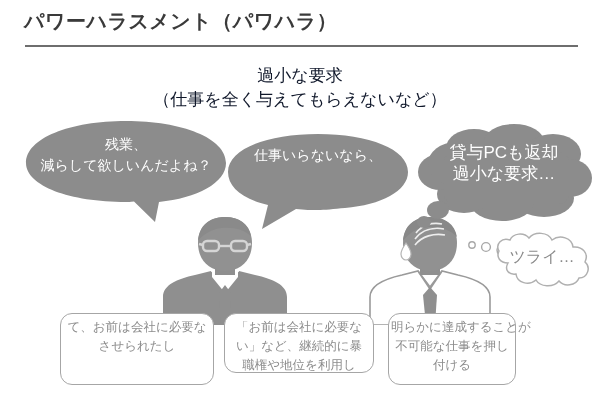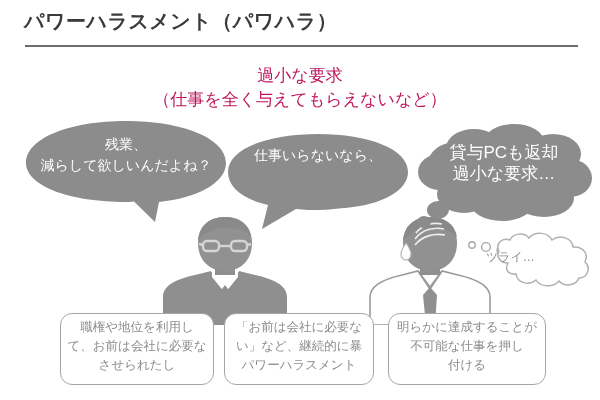--- a/index.html
+++ b/index.html
@@ -39,21 +39,21 @@
     border-top: 2px solid #6e6e6e;
   }
 
   
   #subtitle {
     position: absolute;
     left: 0;
     top: 64px;
     width: 600px;
     text-align: center;
-    color: #be185d;
+    color: #0f172a;
     font-size: 17px;
     line-height: 24px;
     font-weight: normal;
   }
   #subtitle .l1 { display: block; }
   #subtitle .l2 { display: block; font-family: Liberation Serif, serif; }
 
   
   .bubble-svg {
     position: absolute;
@@ -77,23 +77,24 @@
     font-size: 17px;
     line-height: 21px;
     white-space: nowrap;
   }
   .cloud-text span { display: block; }
 
   
   #small-cloud-text {
     position: absolute;
     color: #8a8a8a;
-    font-size: 12px;
+    font-size: 16px;
     line-height: 14px;
     white-space: nowrap;
+    text-align: center;
   }
 
   
   .caption-box {
     position: absolute;
     box-sizing: border-box;
     border: 1.4px solid #a6a6a6;
     border-radius: 12px;
     background: #ffffff;
     color: #8c8c8c;
@@ -226,30 +227,29 @@
              C97,17 103,25 99,33
              C105,38 102,49 93,49
              C90,57 78,58 73,52
              C67,59 54,58 50,51
              C43,57 31,54 30,45
              C23,46 18,41 22,34 Z" fill="#ffffff" stroke="#b0b0b0" stroke-width="1.5"></path>
   </svg>
   <div id="small-cloud-text" style="left:486px; top:250px; width:112px;">ツライ…</div>
 
   <div class="caption-box" style="left:60px; top:313px; width:154px; height:72px;">
-    <span>職権や地位を利用し</span>
     <span>て、お前は会社に必要な</span>
     <span>させられたし</span>
   </div>
 
-  <div class="caption-box" style="left:224px; top:313px; width:150px; height:72px;">
+  <div class="caption-box" style="left:224px; top:313px; width:150px; height:60px;">
     <span>「お前は会社に必要な</span>
     <span>い」など、継続的に暴</span>
-    <span>パワーハラスメント</span>
-  </div>
-
-  <div class="caption-box" style="left:388px; top:313px; width:158px; height:72px;">
+    <span>職権や地位を利用し</span>
+  </div>
+
+  <div class="caption-box" style="left:388px; top:313px; width:128px; height:72px;">
     <span>明らかに達成することが</span>
     <span>不可能な仕事を押し</span>
     <span>付ける</span>
   </div>
 
 </div>
 
 </body></html>

